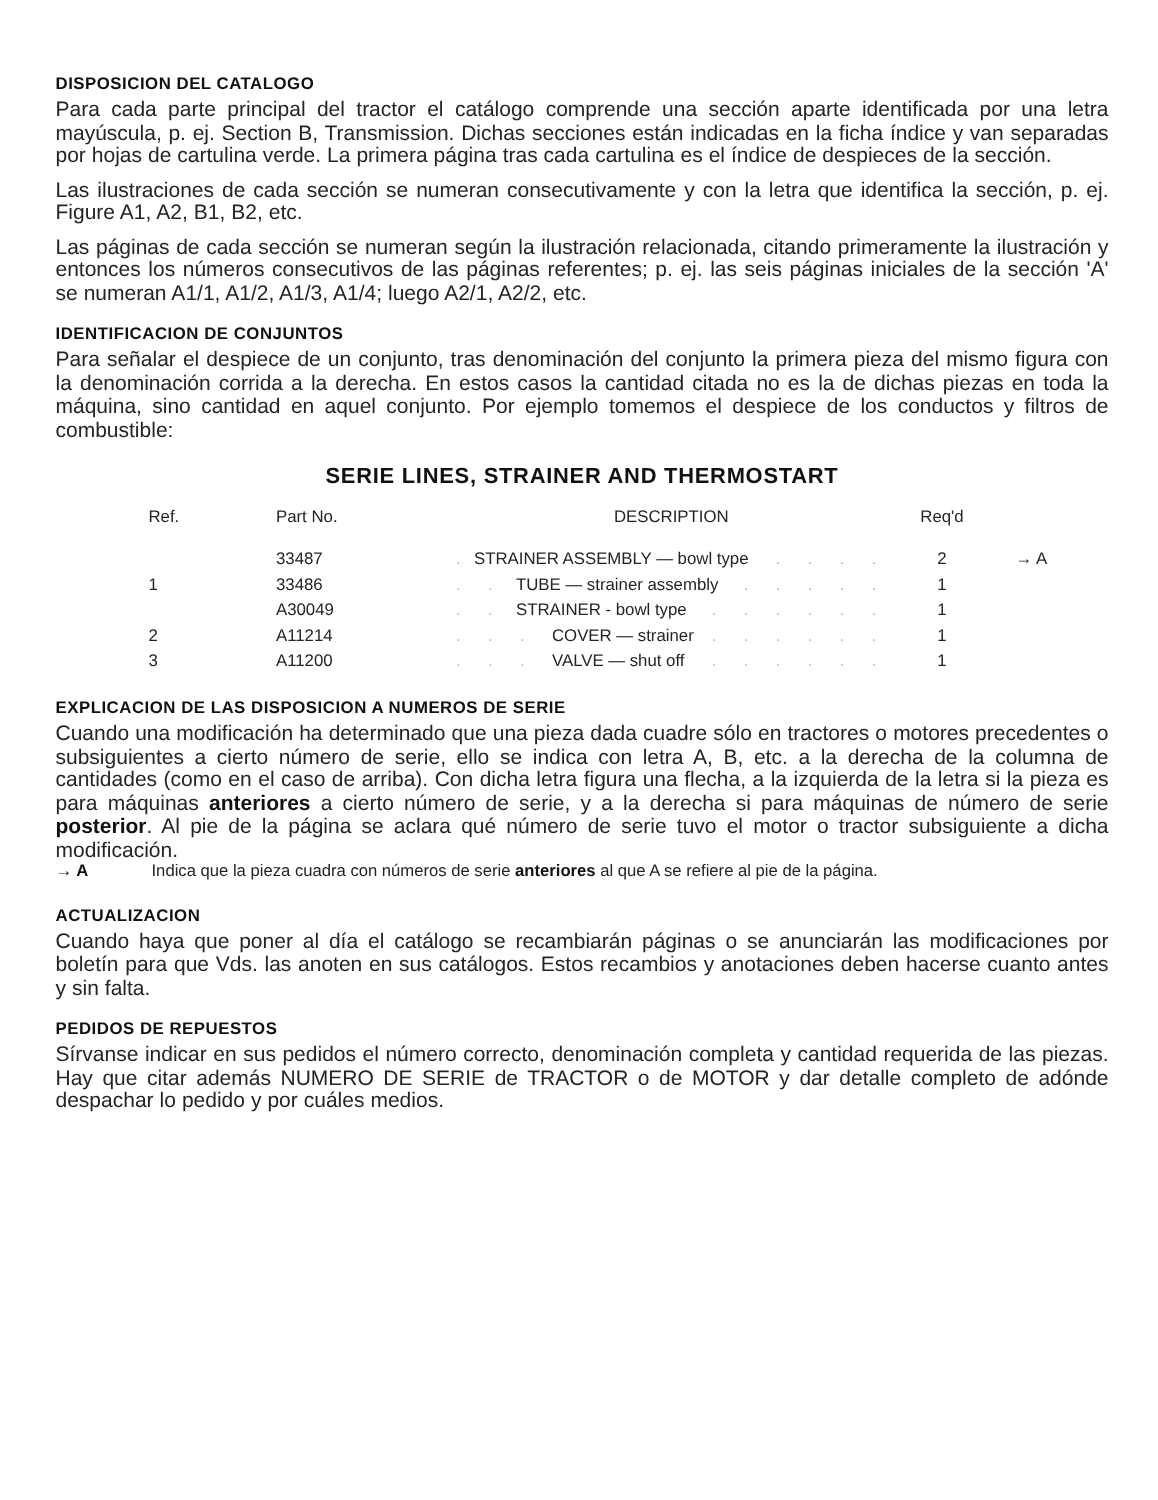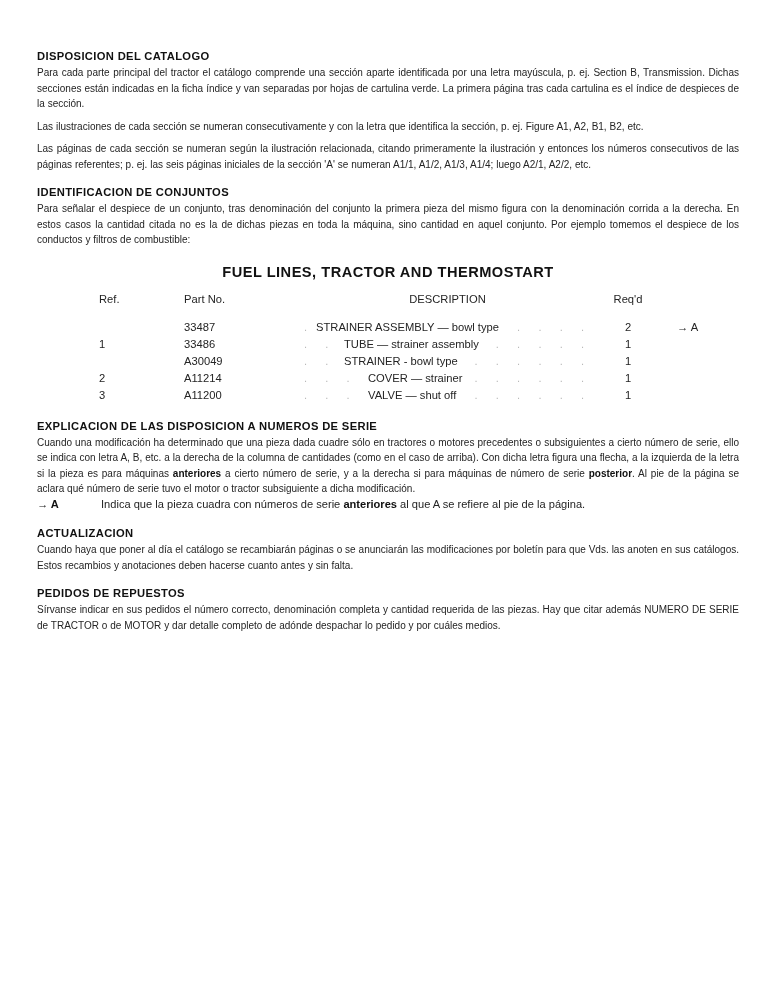--- a/index.html
+++ b/index.html
@@ -38,21 +38,21 @@
     color: #111;
     margin: 0 0 2px 0;
     line-height: 14px;
     white-space: nowrap;
   }
   .section { margin-bottom: 0; }
   .gap-sec { height: 13px; }
 
   
   .para {
-    font-size: 10px;
+    font-size: 14px;
     line-height: 15.5px;
     text-align: justify;
     text-justify: inter-word;
     margin: 0 0 0 0;
     color: #242424;
     word-spacing: 0.1px;
   }
   .para.last-nojust { text-align: left; }
   .para + .para { margin-top: 7px; }
   .b { font-weight: bold; color: #111; }
@@ -148,21 +148,21 @@
       <p class="para">Las páginas de cada sección se numeran según la ilustración relacionada, citando primeramente la ilustración y entonces los números consecutivos de las páginas referentes; p. ej. las seis páginas iniciales de la sección 'A' se numeran A1/1, A1/2, A1/3, A1/4; luego A2/1, A2/2, etc.</p>
     </div>
 
     <div class="gap-sec"></div>
 
     <div class="section">
       <h2 class="sec-head">IDENTIFICACION DE CONJUNTOS</h2>
       <p class="para">Para señalar el despiece de un conjunto, tras denominación del conjunto la primera pieza del mismo figura con la denominación corrida a la derecha. En estos casos la cantidad citada no es la de dichas piezas en toda la máquina, sino cantidad en aquel conjunto. Por ejemplo tomemos el despiece de los conductos y filtros de combustible:</p>
     </div>
 
-    <div class="table-title">FUEL LINES, TRACTOR AND THERMOSTART</div>
+    <div class="table-title">SERIE LINES, STRAINER AND THERMOSTART</div>
 
     <table class="parts">
       <thead>
         <tr>
           <th class="col-ref">Ref.</th>
           <th class="col-part">Part No.</th>
           <th class="col-desc">DESCRIPTION</th>
           <th class="col-req">Req'd</th>
           <th class="col-note"></th>
         </tr>

